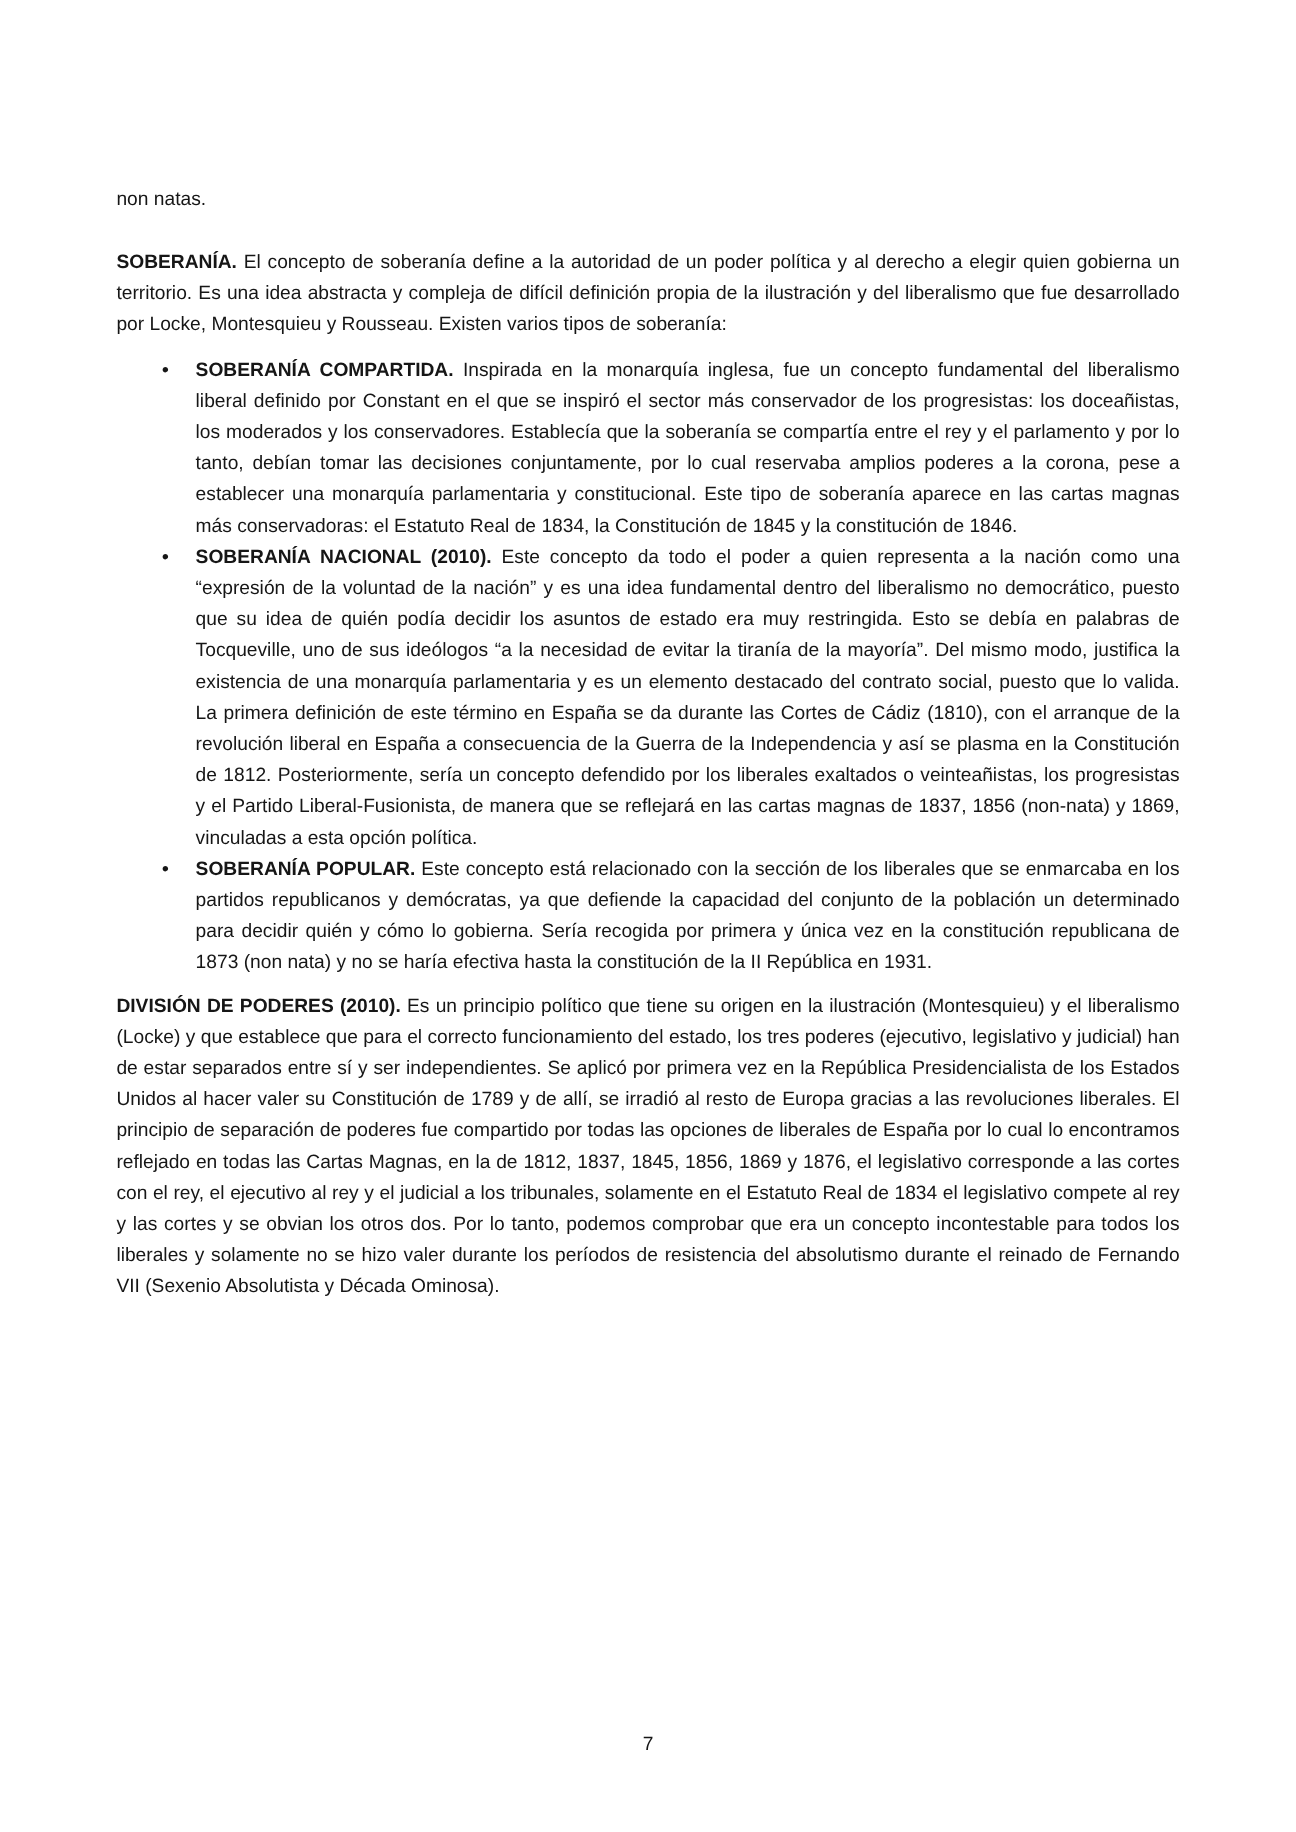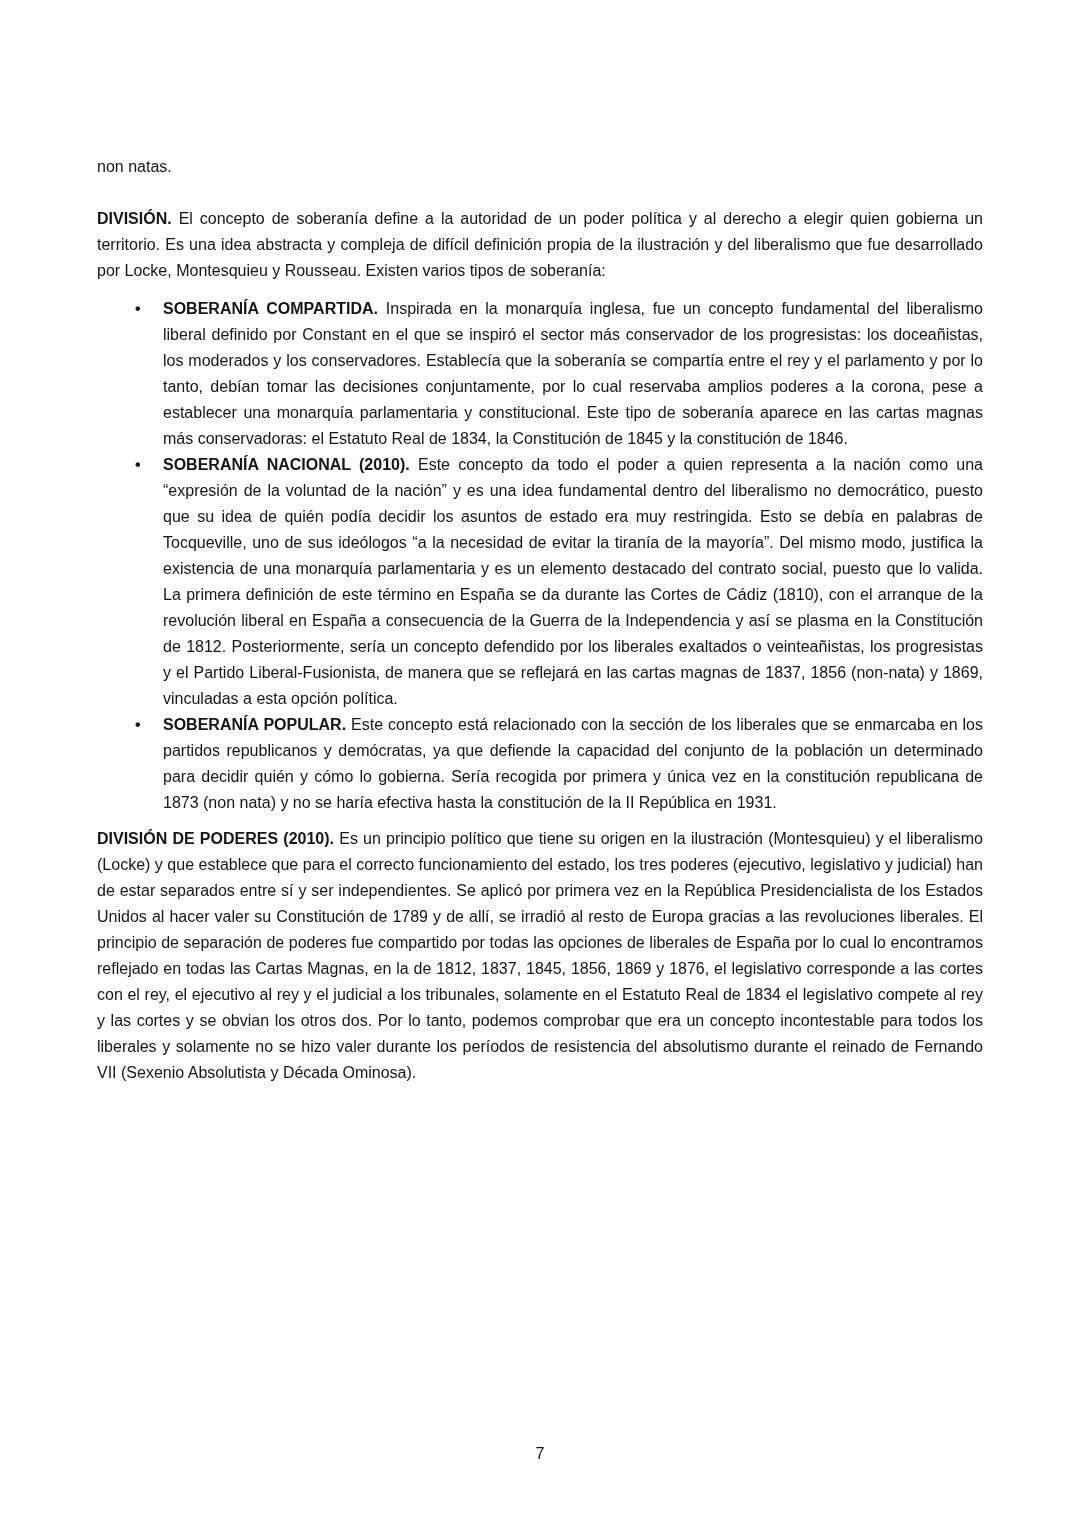--- a/index.html
+++ b/index.html
@@ -52,21 +52,21 @@
   }
 </style>
 </head>
 <body>
 
 <div class="page">
   <div class="content">
 
     <p class="para-fragment">non natas.</p>
 
-    <p class="para-soberania"><span class="term">DIVISIÓN.</span> <span>El concepto de soberanía define a la autoridad de un poder política y al derecho a elegir quien gobierna un territorio. Es una idea abstracta y compleja de difícil definición propia de la ilustración y del liberalismo que fue desarrollado por Locke, Montesquieu y Rousseau. Existen varios tipos de soberanía:</span></p>
+    <p class="para-soberania"><span class="term">SOBERANÍA.</span> <span>El concepto de soberanía define a la autoridad de un poder política y al derecho a elegir quien gobierna un territorio. Es una idea abstracta y compleja de difícil definición propia de la ilustración y del liberalismo que fue desarrollado por Locke, Montesquieu y Rousseau. Existen varios tipos de soberanía:</span></p>
 
     <ul class="def-list">
       <li><span class="marker">•</span><span class="term">SOBERANÍA COMPARTIDA.</span> <span>Inspirada en la monarquía inglesa, fue un concepto fundamental del liberalismo liberal definido por Constant en el que se inspiró el sector más conservador de los progresistas: los doceañistas, los moderados y los conservadores. Establecía que la soberanía se compartía entre el rey y el parlamento y por lo tanto, debían tomar las decisiones conjuntamente, por lo cual reservaba amplios poderes a la corona, pese a establecer una monarquía parlamentaria y constitucional. Este tipo de soberanía aparece en las cartas magnas más conservadoras: el Estatuto Real de 1834, la Constitución de 1845 y la constitución de 1846.</span></li>
       <li><span class="marker">•</span><span class="term">SOBERANÍA NACIONAL (2010).</span> <span>Este concepto da todo el poder a quien representa a la nación como una “expresión de la voluntad de la nación” y es una idea fundamental dentro del liberalismo no democrático, puesto que su idea de quién podía decidir los asuntos de estado era muy restringida. Esto se debía en palabras de Tocqueville, uno de sus ideólogos “a la necesidad de evitar la tiranía de la mayoría”. Del mismo modo, justifica la existencia de una monarquía parlamentaria y es un elemento destacado del contrato social, puesto que lo valida. La primera definición de este término en España se da durante las Cortes de Cádiz (1810), con el arranque de la revolución liberal en España a consecuencia de la Guerra de la Independencia y así se plasma en la Constitución de 1812. Posteriormente, sería un concepto defendido por los liberales exaltados o veinteañistas, los progresistas y el Partido Liberal-Fusionista, de manera que se reflejará en las cartas magnas de 1837, 1856 (non-nata) y 1869, vinculadas a esta opción política.</span></li>
       <li><span class="marker">•</span><span class="term">SOBERANÍA POPULAR.</span> <span>Este concepto está relacionado con la sección de los liberales que se enmarcaba en los partidos republicanos y demócratas, ya que defiende la capacidad del conjunto de la población un determinado para decidir quién y cómo lo gobierna. Sería recogida por primera y única vez en la constitución republicana de 1873 (non nata) y no se haría efectiva hasta la constitución de la II República en 1931.</span></li>
     </ul>
 
     <p class="para-division"><span class="term">DIVISIÓN DE PODERES (2010).</span> <span>Es un principio político que tiene su origen en la ilustración (Montesquieu) y el liberalismo (Locke) y que establece que para el correcto funcionamiento del estado, los tres poderes (ejecutivo, legislativo y judicial) han de estar separados entre sí y ser independientes. Se aplicó por primera vez en la República Presidencialista de los Estados Unidos al hacer valer su Constitución de 1789 y de allí, se irradió al resto de Europa gracias a las revoluciones liberales. El principio de separación de poderes fue compartido por todas las opciones de liberales de España por lo cual lo encontramos reflejado en todas las Cartas Magnas, en la de 1812, 1837, 1845, 1856, 1869 y 1876, el legislativo corresponde a las cortes con el rey, el ejecutivo al rey y el judicial a los tribunales, solamente en el Estatuto Real de 1834 el legislativo compete al rey y las cortes y se obvian los otros dos. Por lo tanto, podemos comprobar que era un concepto incontestable para todos los liberales y solamente no se hizo valer durante los períodos de resistencia del absolutismo durante el reinado de Fernando VII (Sexenio Absolutista y Década Ominosa).</span></p>
 
   </div>

